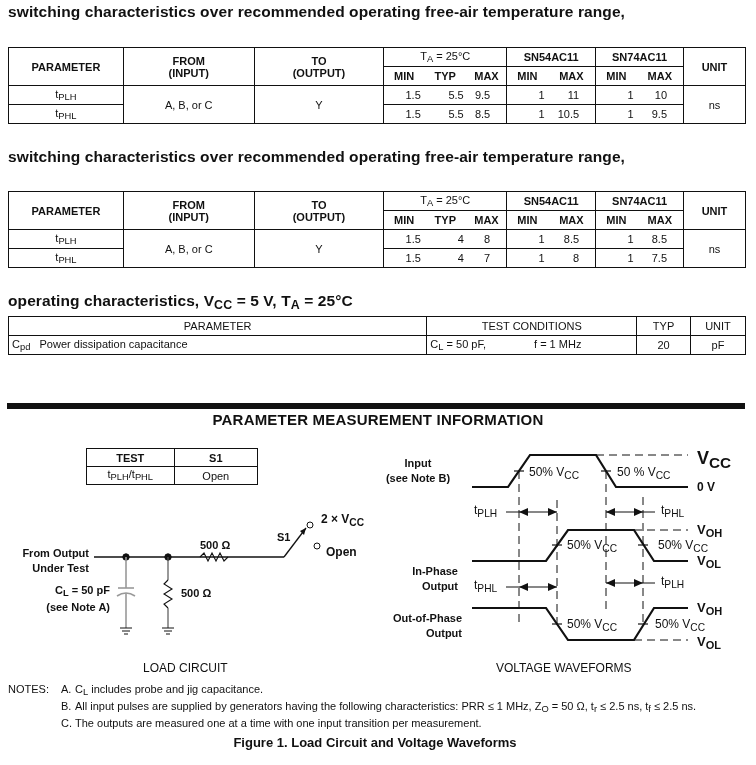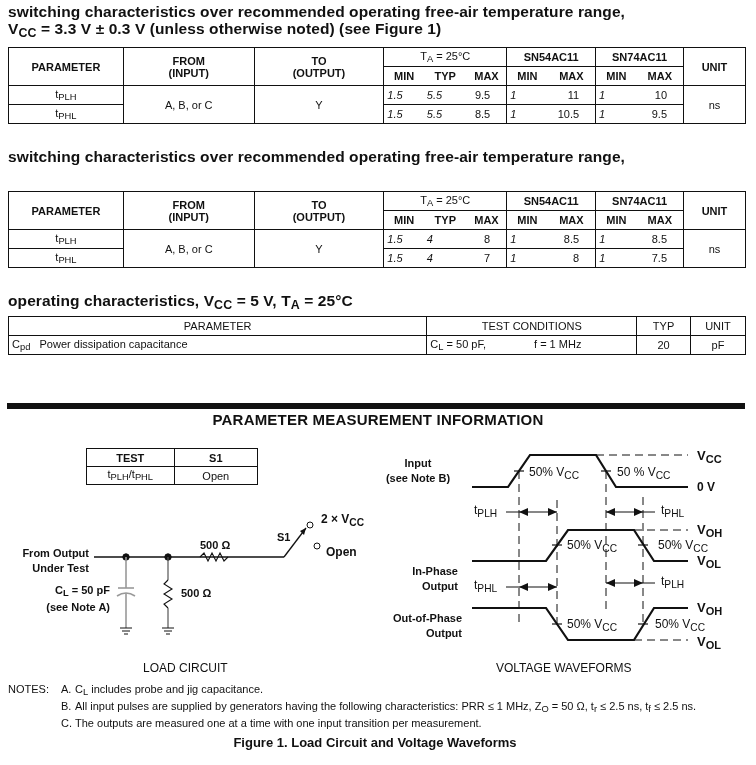--- a/index.html
+++ b/index.html
@@ -4,21 +4,21 @@
 <style>
   html, body { margin: 0; padding: 0; background: #ffffff; }
   body { width: 756px; height: 765px; position: relative; overflow: hidden; font-family: "Liberation Sans", sans-serif; color: #111; }
   .abs { position: absolute; }
   .h-title { font-weight: bold; font-size: 15.5px; line-height: 17px; letter-spacing: 0.1px; }
   .h-title sub, .small sub { font-size: 0.8em; vertical-align: -0.25em; }
   table.spec { border-collapse: collapse; font-size: 11px; position: absolute; }
   table.spec td { border: 1.5px solid #111; text-align: center; padding: 0 3px; height: 18px; }
   table.spec td.hdr { font-weight: bold; }
   table.spec td.num { text-align: right; padding-right: 16px; }
-  table.spec td.numc { text-align: left; font-style: italic; }
+  table.spec td.numc { text-align: right; }
   table.spec .noLR { border-left: none; border-right: none; }
   table.spec .noL { border-left: none; }
   table.spec .noR { border-right: none; }
   table.spec td sub { font-size: 0.85em; vertical-align: -0.25em; }
   table.spec td.t { font-size: 11px; }
   .thick-rule { position: absolute; left: 7px; width: 738px; height: 6px; background: #111; }
   .sect-title { font-weight: bold; font-size: 15px; text-align: center; letter-spacing: 0.2px; }
   table.s1 { border-collapse: collapse; font-size: 11px; position: absolute; }
   table.s1 td { border: 1px solid #111; text-align: center; height: 17px; padding: 0 4px; }
   table.s1 td sub { font-size: 0.85em; vertical-align: -0.25em; }
@@ -30,21 +30,20 @@
   .notes { font-size: 11px; line-height: 14px; }
   .notes sub { font-size: 0.85em; vertical-align: -0.2em; }
   .fig { font-weight: bold; font-size: 13px; }
   svg { position: absolute; left: 0; top: 0; }
 </style>
 </head>
 <body>
 
 <div class="abs h-title" style="left:8px; top:3px;">
   <div>switching characteristics over recommended operating free-air temperature range,</div>
-  <div><span>V</span><sub>CC</sub><span> = 3.3 V ± 0.3 V (unless otherwise noted) (see Figure 1)</span></div>
 </div>
 
 <table class="spec" style="left:8px; top:47px; width:738px;">
   <colgroup>
     <col style="width:115px">
       <col style="width:131px">
       <col style="width:130px">
     <col style="width:40px">
       <col style="width:43px">
       <col style="width:40px">
@@ -312,21 +311,21 @@
   <div>Output</div>
 </div>
 
 <div class="abs lbln" style="left:529px; top:465px;"><span>50% V</span><sub>CC</sub></div>
 <div class="abs lbln" style="left:617px; top:465px;"><span>50 % V</span><sub>CC</sub></div>
 <div class="abs lbln" style="left:567px; top:538px;"><span>50% V</span><sub>CC</sub></div>
 <div class="abs lbln" style="left:658px; top:538px;"><span>50% V</span><sub>CC</sub></div>
 <div class="abs lbln" style="left:567px; top:617px;"><span>50% V</span><sub>CC</sub></div>
 <div class="abs lbln" style="left:655px; top:617px;"><span>50% V</span><sub>CC</sub></div>
 
-<div class="abs lbl" style="left:697px; top:448px; font-size:13px;"><span>V</span><sub>CC</sub></div>
+<div class="abs lbl" style="left:697px; top:448px; font-size:18px;"><span>V</span><sub>CC</sub></div>
 <div class="abs lbl" style="left:697px; top:480px; font-size:12px;">0 V</div>
 <div class="abs lbl" style="left:697px; top:522px; font-size:13px;"><span>V</span><sub>OH</sub></div>
 <div class="abs lbl" style="left:697px; top:553px; font-size:13px;"><span>V</span><sub>OL</sub></div>
 <div class="abs lbl" style="left:697px; top:600px; font-size:13px;"><span>V</span><sub>OH</sub></div>
 <div class="abs lbl" style="left:697px; top:634px; font-size:13px;"><span>V</span><sub>OL</sub></div>
 
 <div class="abs lbln" style="left:474px; top:503px;"><span>t</span><sub>PLH</sub></div>
 <div class="abs lbln" style="left:661px; top:503px;"><span>t</span><sub>PHL</sub></div>
 <div class="abs lbln" style="left:474px; top:578px;"><span>t</span><sub>PHL</sub></div>
 <div class="abs lbln" style="left:661px; top:574px;"><span>t</span><sub>PLH</sub></div>

